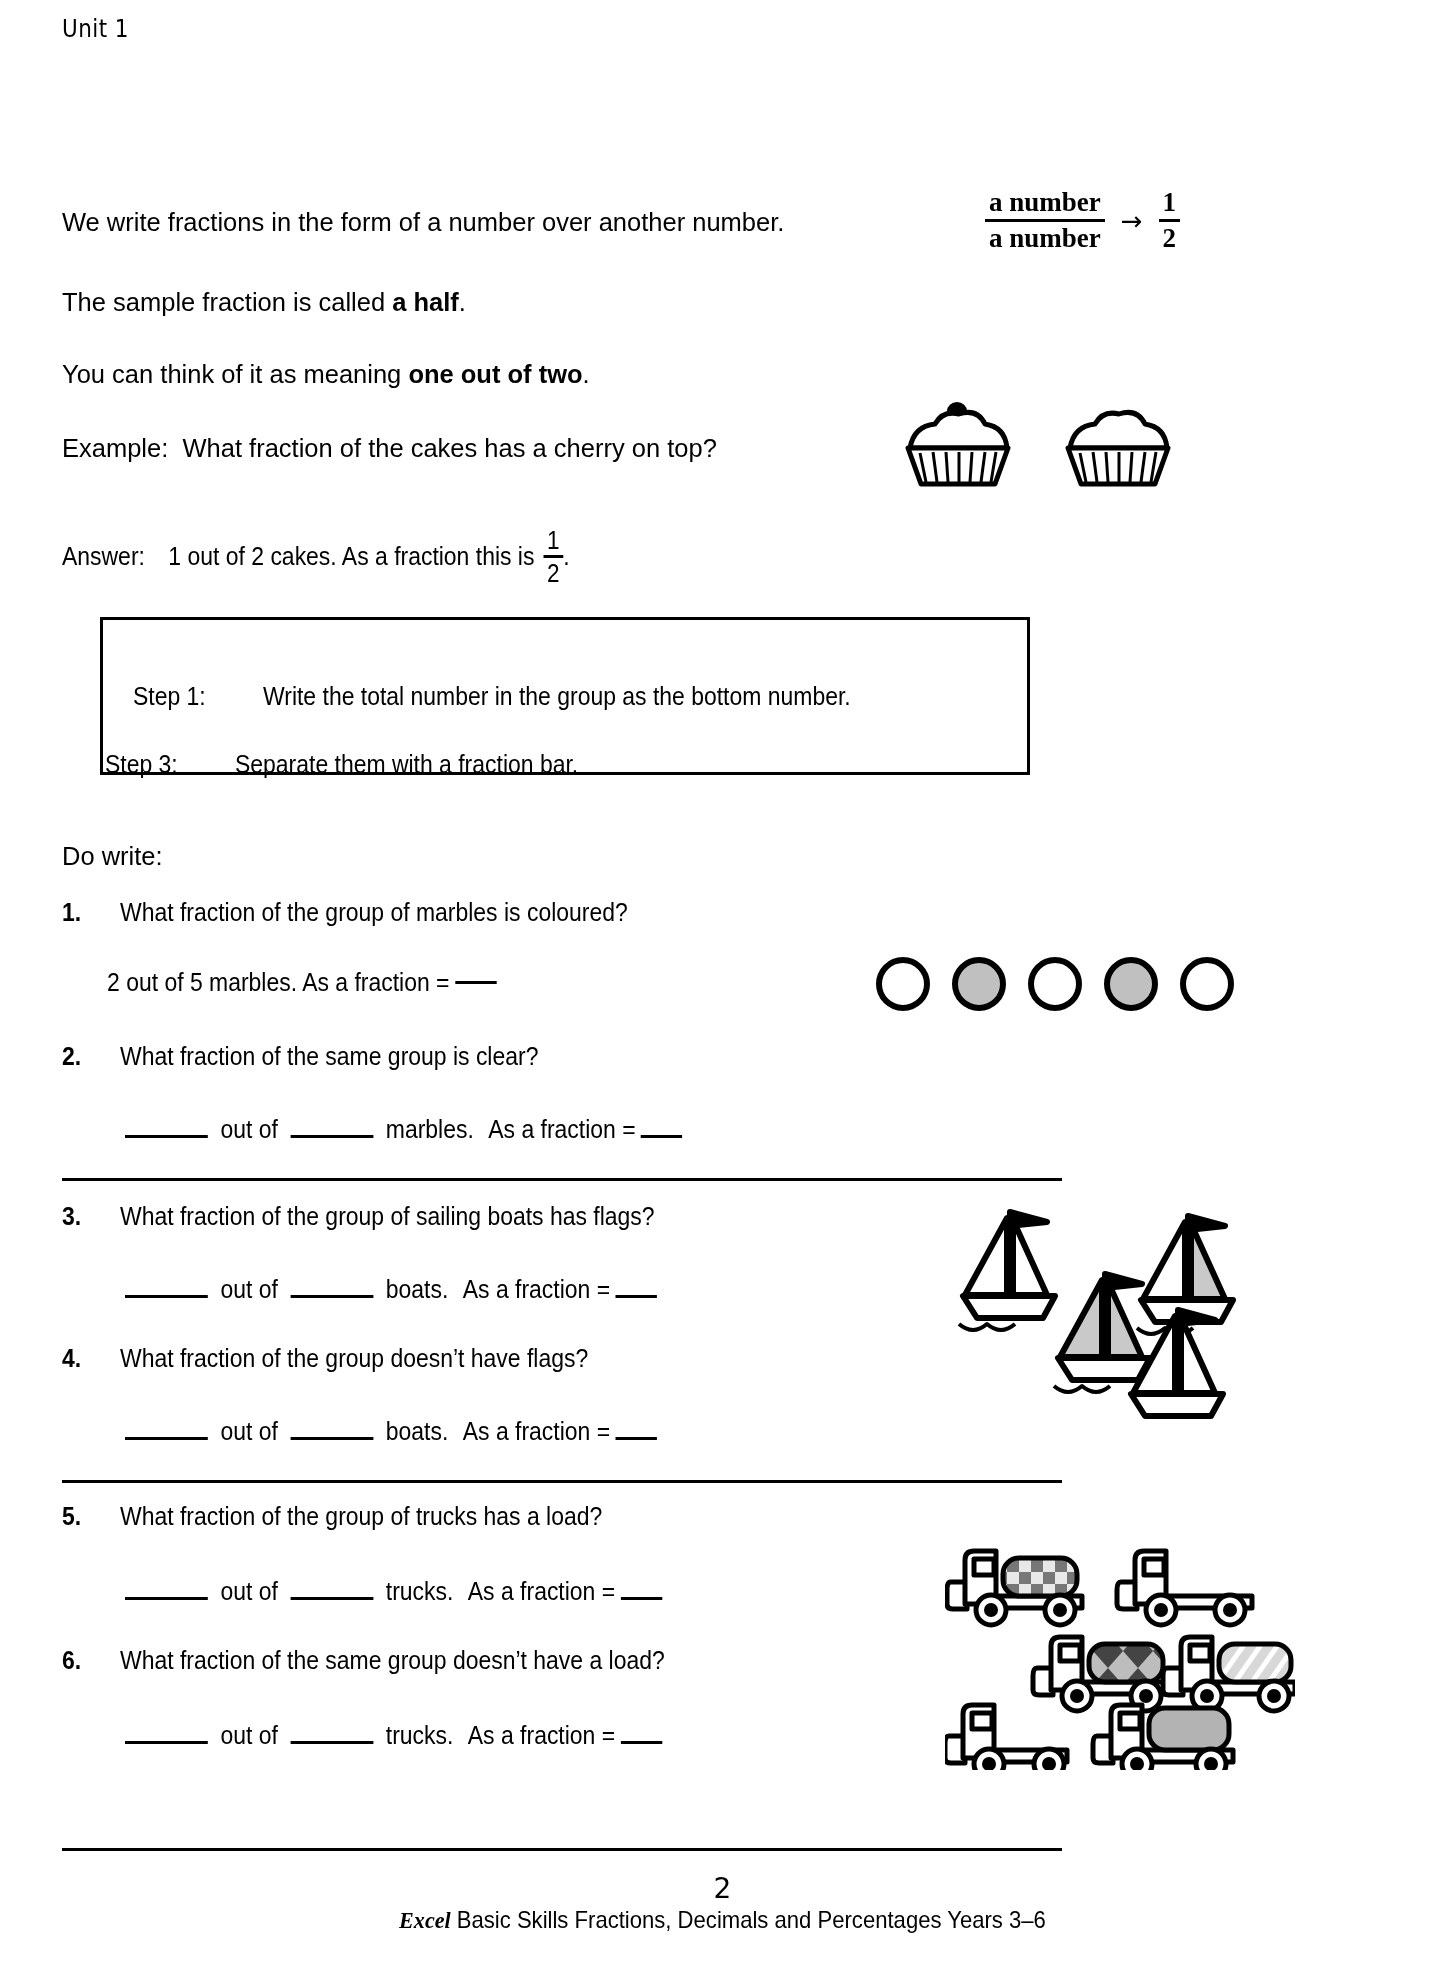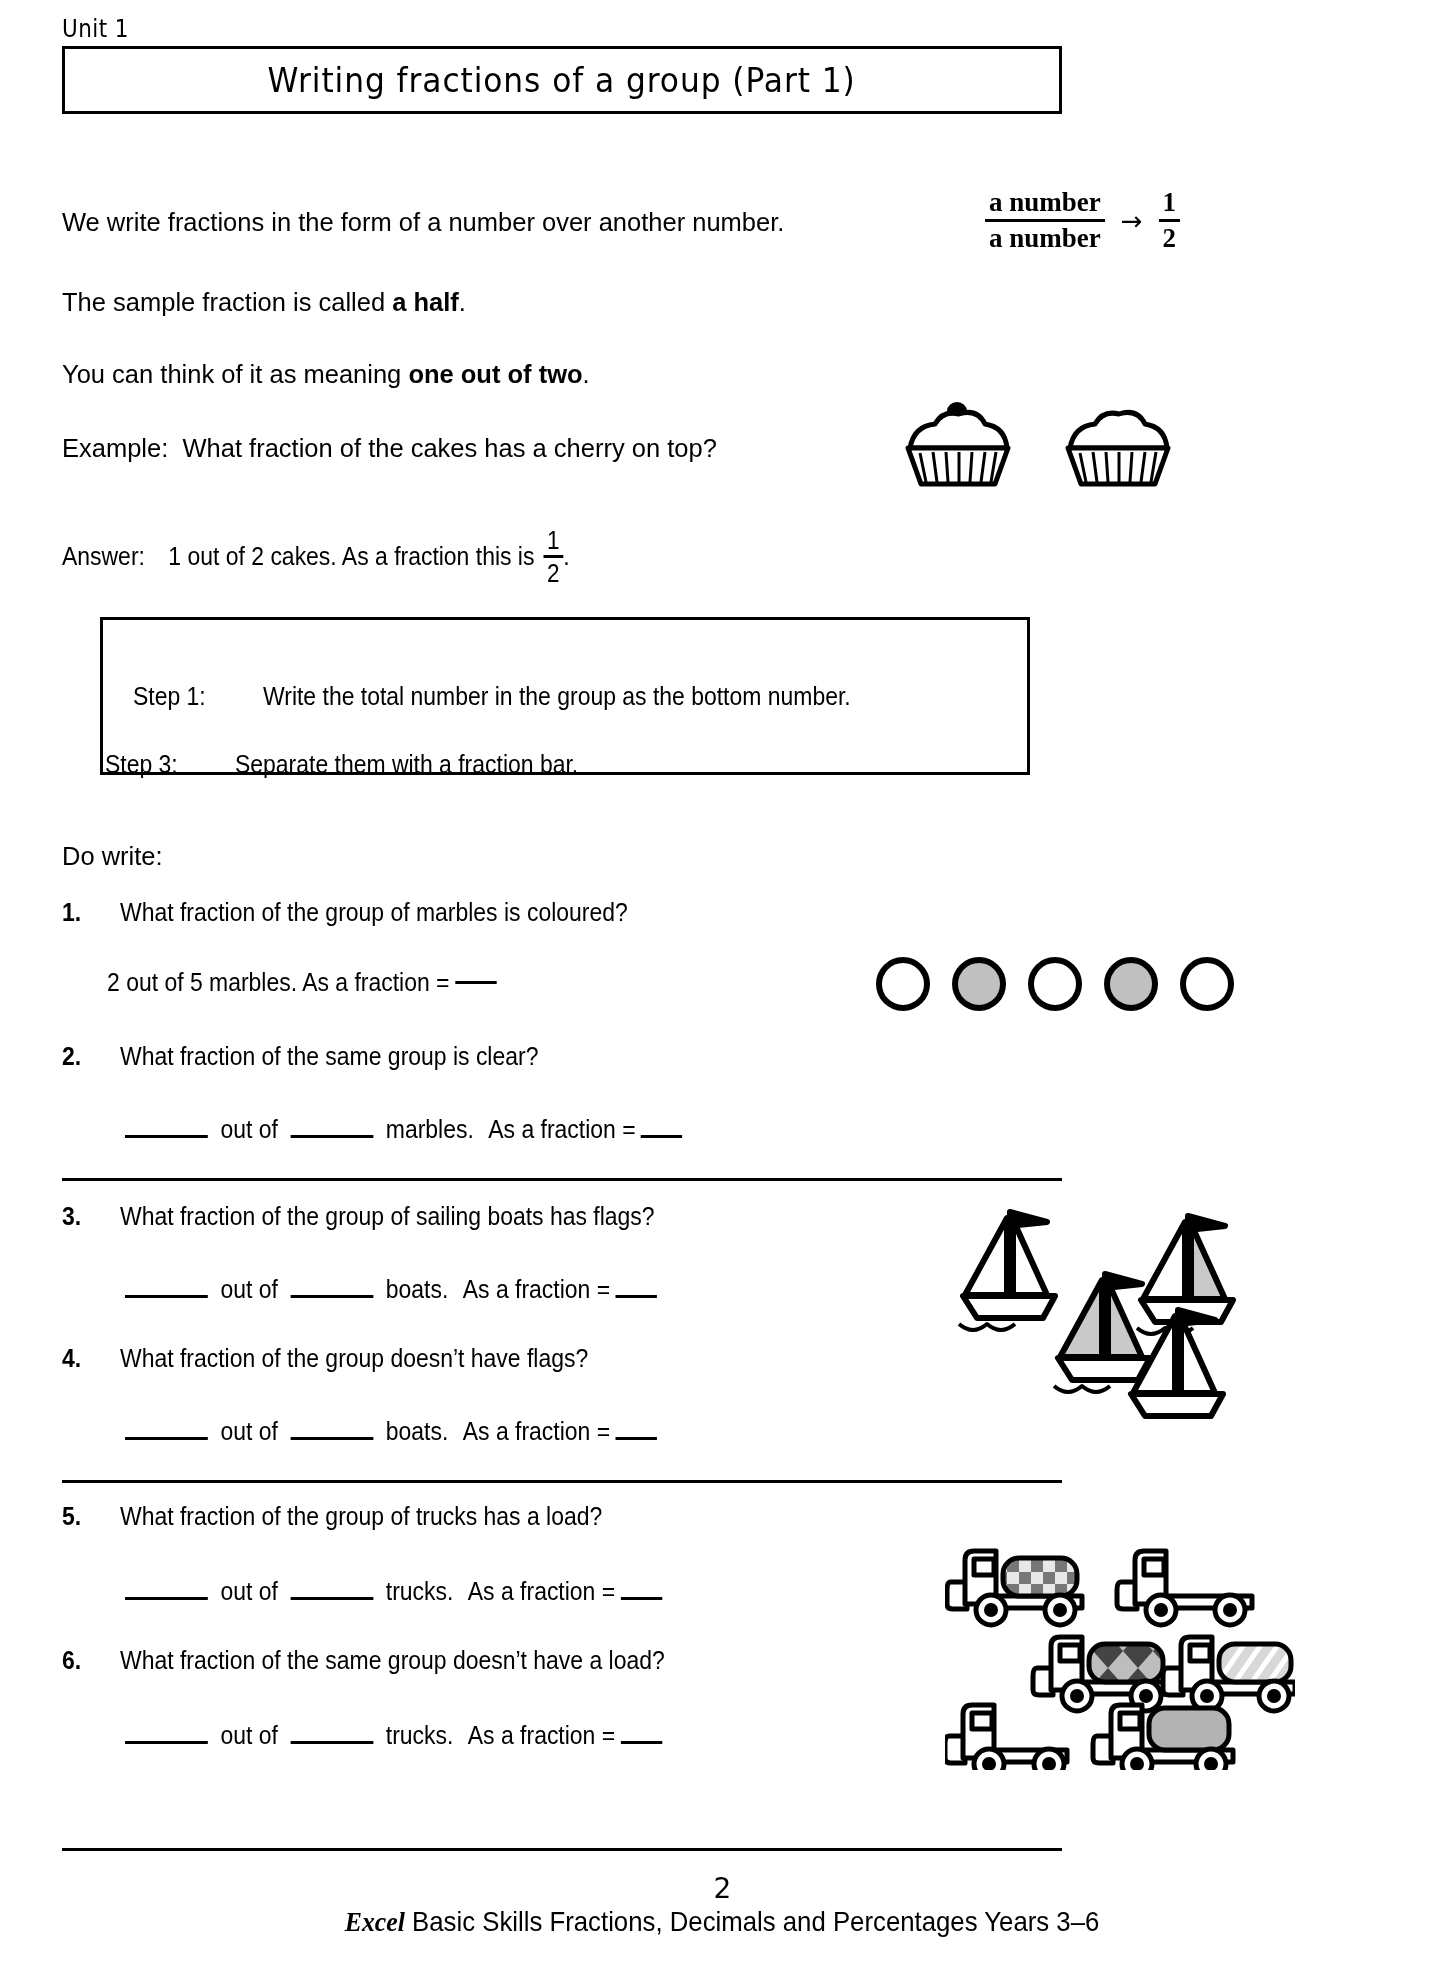--- a/index.html
+++ b/index.html
@@ -77,39 +77,36 @@
   .blank { display: inline-block; border-bottom: 3px solid #000; height: 1em; vertical-align: baseline; }
   .fracbar-blank { display: inline-block; width: 46px; height: 3px; background: #000; vertical-align: middle; margin-left: 6px; }
 
   
   .footer-num {
     position: absolute; left: 0; right: 0; top: 1872px; text-align: center;
     font-family: "DejaVu Sans", sans-serif; font-size: 28px;
   }
   .footer-text {
     position: absolute; left: 0; right: 0; top: 1906px; text-align: center;
-    font-family: "Liberation Sans", sans-serif; font-size: 28px;
+    font-family: "Liberation Sans", sans-serif; font-size: 24px;
   }
   .footer-text .ex { font-family: "Liberation Serif", serif; font-weight: bold; font-style: italic; }
   .footer-inner { display: inline-block; transform: scaleX(0.92); }
 
   
   .ill { position: absolute; }
   svg { display: block; }
 </style>
 </head>
 <body>
 
 <div class="page">
 
   <div class="unit-label">Unit 1</div>
 
-  <div class="title-box">
-    <div class="title-text">Writing fractions of a group (Part 1)</div>
-  </div>
 
   <div class="line" style="left:62px; top:208px;">
     <span class="btxt">We write fractions in the form of a number over another number.</span>
   </div>
 
   <div class="line" style="left:985px; top:188px; display:flex; align-items:center; gap:16px;">
     <span class="frac-serif">
       <span class="num">a number</span>
       <span class="bar"></span>
       <span class="den">a number</span>

